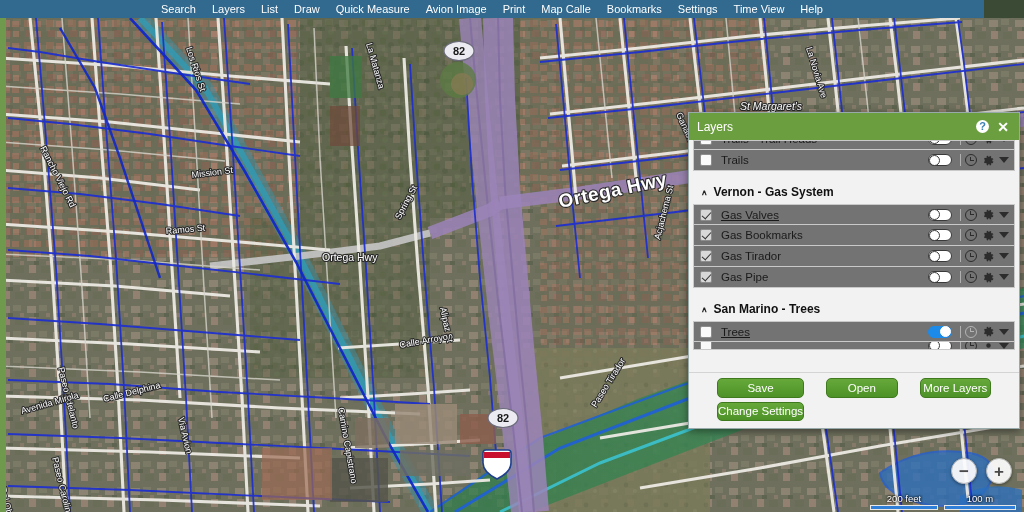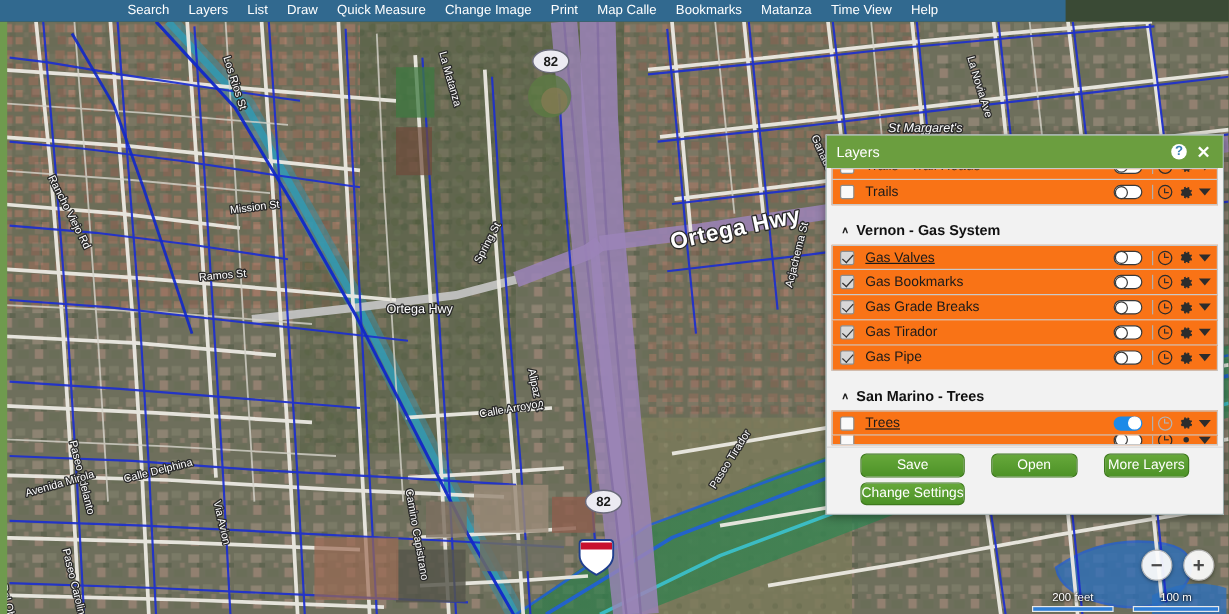--- a/index.html
+++ b/index.html
@@ -6,21 +6,21 @@
   html, body { width: 1024px; height: 512px; overflow: hidden; }
   body {
     font-family: "Liberation Sans", sans-serif;
     background: #3a4a35;
     position: relative;
   }
 
   
   #menubar {
     position: absolute; top: 0; left: 0;
-    width: 888px; height: 18px;
+    width: 984px; height: 18px;
     background: #31698f;
     display: flex; align-items: center; justify-content: center;
     gap: 0px;
     z-index: 50;
   }
   .menu-item {
     color: #ffffff;
     font-size: 11px;
     line-height: 18px;
     padding: 0 8px;
@@ -90,21 +90,21 @@
 
   
   #layer-list {
     flex: 1 1 auto;
     overflow: hidden;
     background: #f2f2f2;
     padding: 0 4px;
     position: relative;
   }
   .layer-row {
-    background: #f97316;
+    background: #737373;
     border: 1px solid #c9c9c9;
     border-top: none;
     height: 21px;
     display: flex; align-items: center;
     padding: 0 5px 0 6px;
     font-size: 11.5px;
     color: #1a1a1a;
   }
   .layer-row.first { border-top: 1px solid #c9c9c9; text-decoration: underline; }
   .group-header {
@@ -268,21 +268,21 @@
     display: flex; align-items: center; justify-content: center;
     font-size: 17px;
     color: #4a4a4a;
     cursor: pointer;
     line-height: 1;
     font-weight: bold;
   }
   #scalebar {
     position: absolute;
     right: 8px; bottom: 2px;
-    display: flex; gap: 16px;
+    display: flex; gap: 6px;
     z-index: 30;
     align-items: flex-end;
   }
   .scale-unit { text-align: center; }
   .scale-text {
     color: #ffffff;
     font-size: 9.5px;
     text-shadow: 0 0 3px #000, 0 0 2px #000;
     margin-bottom: 1px;
     white-space: nowrap;
@@ -318,25 +318,25 @@
 </style>
 </head>
 <body>
 
 <div id="menubar">
   <div class="menu-item">Search</div>
   <div class="menu-item">Layers</div>
   <div class="menu-item">List</div>
   <div class="menu-item">Draw</div>
   <div class="menu-item">Quick Measure</div>
-  <div class="menu-item">Change Image</div>
+  <div class="menu-item">Avion Image</div>
   <div class="menu-item">Print</div>
   <div class="menu-item">Map Calle</div>
   <div class="menu-item">Bookmarks</div>
-  <div class="menu-item">Matanza</div>
+  <div class="menu-item">Settings</div>
   <div class="menu-item">Time View</div>
   <div class="menu-item">Help</div>
 </div>
 
 <div id="map">
 
   <svg id="map-canvas" viewBox="0 0 1024 494" preserveAspectRatio="none">
     <defs>
 
       <pattern id="urbanTex" width="26" height="26" patternUnits="userSpaceOnUse">
@@ -650,36 +650,20 @@
         <div class="gear">
           <svg viewBox="0 0 16 16" width="13" height="13">
               <path fill="#2c2c2c" d="M8 5.2a2.8 2.8 0 1 0 0 5.6 2.8 2.8 0 0 0 0-5.6zm0 4.1a1.3 1.3 0 1 1 0-2.6 1.3 1.3 0 0 1 0 2.6z"></path>
               <path fill="#2c2c2c" d="M14 9.1l-1.3-.3a4.8 4.8 0 0 0 0-1.6L14 6.9l-.6-1.8-1.3.4a4.9 4.9 0 0 0-1.1-1.1l.4-1.3L9.6 2l-.3 1.3a4.8 4.8 0 0 0-1.6 0L7.4 2l-1.8.6.4 1.3a4.9 4.9 0 0 0-1.1 1.1L3.6 4.6 2.4 6l1 .9a4.8 4.8 0 0 0 0 1.6L2.4 10l1.2 1.4 1.3-.4a4.9 4.9 0 0 0 1.1 1.1l-.4 1.3 1.8.6.3-1.3a4.8 4.8 0 0 0 1.6 0l.3 1.3 1.8-.6-.4-1.3a4.9 4.9 0 0 0 1.1-1.1l1.3.4.6-1.8z"></path>
             </svg>
         </div>
         <div class="caret-dn"></div>
       </div>
     </div>
 
-    <div class="layer-row">
-      <div class="lyr-check checked"></div>
-      <div class="lyr-label">Gas Grade Breaks</div>
-      <div class="row-ctrls">
-        <div class="toggle"></div>
-        <div class="vbar"></div>
-        <div class="clock"></div>
-        <div class="gear">
-          <svg viewBox="0 0 16 16" width="13" height="13">
-              <path fill="#2c2c2c" d="M8 5.2a2.8 2.8 0 1 0 0 5.6 2.8 2.8 0 0 0 0-5.6zm0 4.1a1.3 1.3 0 1 1 0-2.6 1.3 1.3 0 0 1 0 2.6z"></path>
-              <path fill="#2c2c2c" d="M14 9.1l-1.3-.3a4.8 4.8 0 0 0 0-1.6L14 6.9l-.6-1.8-1.3.4a4.9 4.9 0 0 0-1.1-1.1l.4-1.3L9.6 2l-.3 1.3a4.8 4.8 0 0 0-1.6 0L7.4 2l-1.8.6.4 1.3a4.9 4.9 0 0 0-1.1 1.1L3.6 4.6 2.4 6l1 .9a4.8 4.8 0 0 0 0 1.6L2.4 10l1.2 1.4 1.3-.4a4.9 4.9 0 0 0 1.1 1.1l-.4 1.3 1.8.6.3-1.3a4.8 4.8 0 0 0 1.6 0l.3 1.3 1.8-.6-.4-1.3a4.9 4.9 0 0 0 1.1-1.1l1.3.4.6-1.8z"></path>
-            </svg>
-        </div>
-        <div class="caret-dn"></div>
-      </div>
-    </div>
 
     <div class="layer-row">
       <div class="lyr-check checked"></div>
       <div class="lyr-label">Gas Tirador</div>
       <div class="row-ctrls">
         <div class="toggle"></div>
         <div class="vbar"></div>
         <div class="clock"></div>
         <div class="gear">
           <svg viewBox="0 0 16 16" width="13" height="13">

